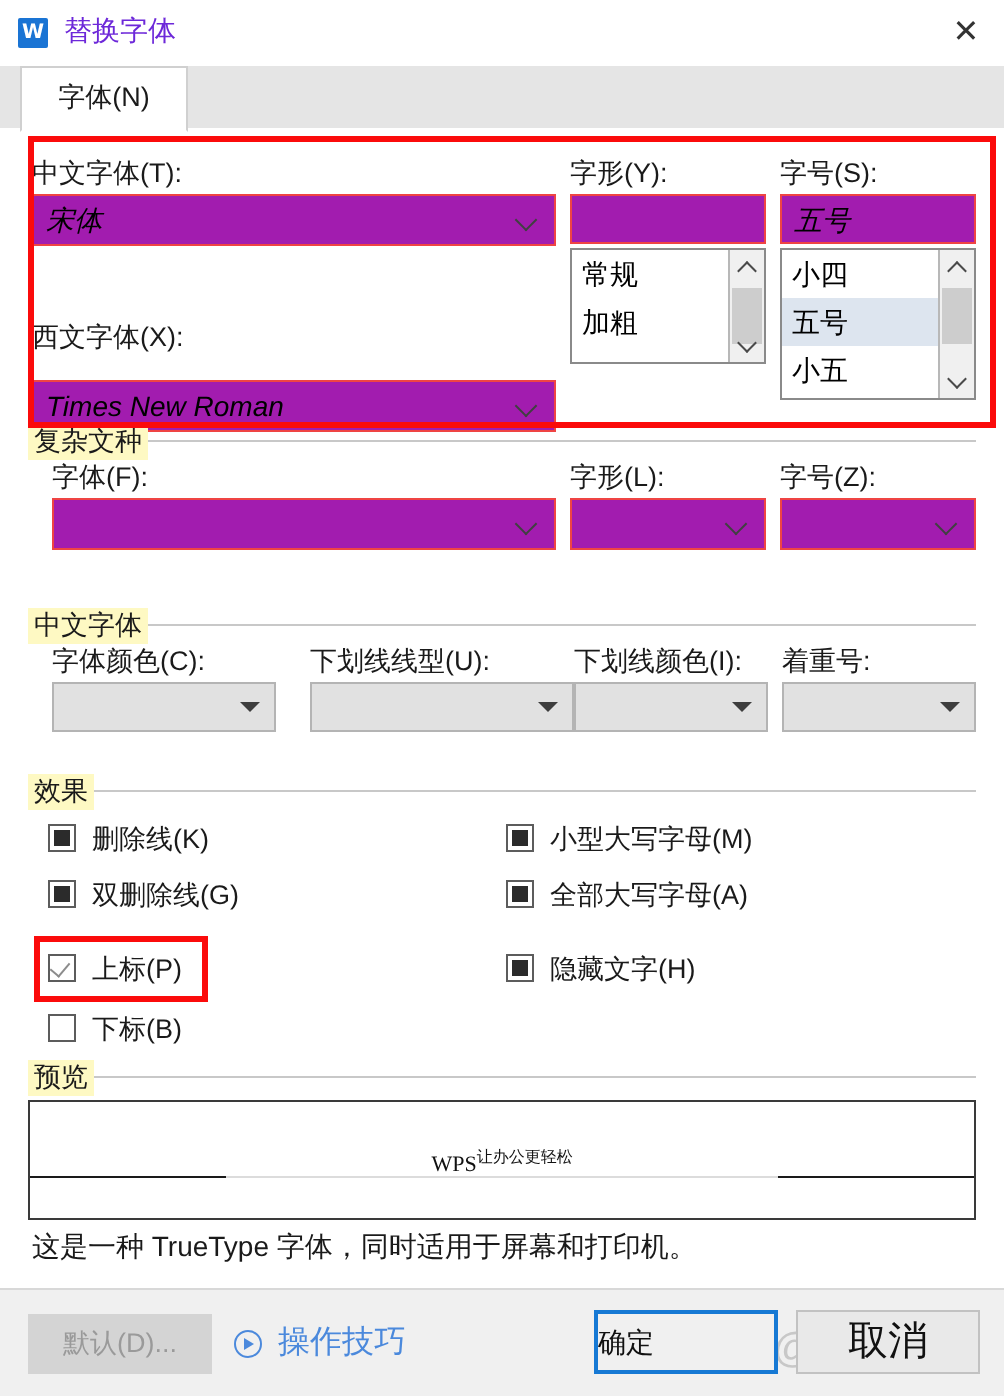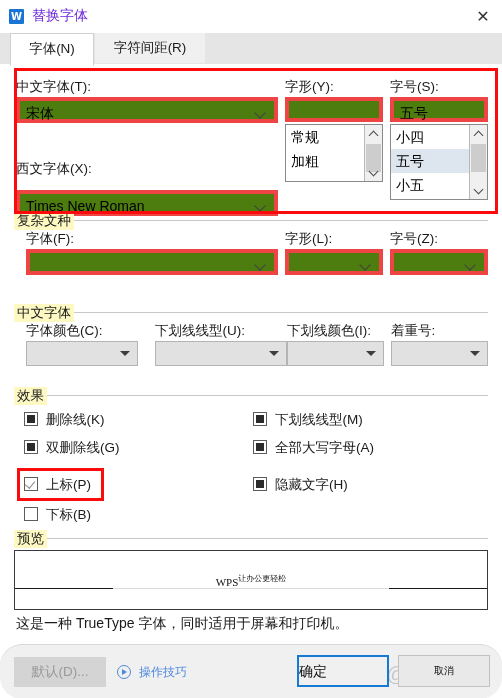--- a/index.html
+++ b/index.html
@@ -70,24 +70,25 @@
   }
 
   .lbl {
     position: absolute;
     font-size: 13.5px; color: #1a1a1a; white-space: nowrap;
   }
 
   
   .combo {
     position: absolute;
-    border: 4px solid #ef4444;
-    background: #4d7c0f;
+    border: 1px solid #ef4444;
+    background: #a21caf;
     box-sizing: border-box;
     height: 26px;
+    font-style: italic;
   }
   .combo .val {
     position: absolute; left: 6px; top: 0; right: 24px; height: 24px;
     line-height: 25px; font-size: 14px; color: #000;
     overflow: hidden; white-space: nowrap;
   }
   .combo .chev {
     position: absolute; right: 4px; top: 0; width: 18px; height: 24px;
   }
   .combo .chev:before {
@@ -199,32 +200,32 @@
   }
   .pv-line { position: absolute; height: 1px; background: #1a1a1a; }
   #truetype-note {
     position: absolute;
     font-size: 14px; color: #1a1a1a; white-space: nowrap;
   }
 
   
   #bottombar {
     position: absolute; left: 0; top: 644px; width: 502px; height: 54px;
-    background: #f0f0f0; border-top: 1px solid #d8d8d8; border-radius: 22px;
+    background: #f0f0f0; border-top: 1px solid #d8d8d8;
   }
   #btn-default {
     position: absolute; left: 14px; top: 12px; width: 92px; height: 30px;
     background: #d4d4d4; border: 1px solid #d4d4d4;
     box-sizing: border-box;
     text-align: center; line-height: 28px;
     font-size: 13.5px; color: #9a9a9a;
   }
   #tips-link {
     position: absolute; left: 117px; top: 12px; height: 30px;
-    line-height: 30px; font-size: 12px; color: #4b89dc;
+    line-height: 30px; font-size: 16px; color: #4b89dc;
     padding-left: 22px;
   }
   #tips-icon {
     position: absolute; left: 0; top: 8px; width: 14px; height: 14px;
     border: 1.4px solid #4b89dc; border-radius: 50%;
     box-sizing: border-box;
   }
   #tips-icon:before {
     content: ""; position: absolute; left: 4px; top: 2.5px;
     width: 0; height: 0;
@@ -238,21 +239,21 @@
     box-sizing: border-box;
     text-align: left; line-height: 28px;
     font-size: 14px; color: #111;
     z-index: 6;
   }
   #btn-cancel {
     position: absolute; left: 398px; top: 655px; width: 92px; height: 32px;
     background: #e9e9e9; border: 1px solid #c2c2c2;
     box-sizing: border-box;
     text-align: center; line-height: 30px;
-    font-size: 10px; color: #111;
+    font-size: 20px; color: #111;
     z-index: 5;
   }
 
   
   .redbox {
     position: absolute;
     border: 3px solid #fb0b0b;
     box-sizing: border-box;
     z-index: 20;
     pointer-events: none;
@@ -273,21 +274,20 @@
 <body>
 
 <div id="titlebar">
   <div id="wps-icon">W</div>
   <div id="title-text">替换字体</div>
   <div id="close-btn">✕</div>
 </div>
 
 <div id="tabstrip">
   <div class="tab active" id="tab-font">字体(N)</div>
-  <div class="tab inactive" id="tab-spacing">字符间距(R)</div>
 </div>
 
 <div id="page">
 
   <div class="lbl" style="left:16px; top:14px;">中文字体(T):</div>
   <div class="combo" style="left:16px; top:33px; width:262px;">
     <div class="val">宋体</div>
     <div class="chev"></div>
   </div>
 
@@ -385,21 +385,21 @@
     <span class="cbox checked"></span>
     <span class="cbtext">上标(P)</span>
   </div>
   <div class="cbrow" style="left:24px; top:440px;">
     <span class="cbox"></span>
     <span class="cbtext">下标(B)</span>
   </div>
 
   <div class="cbrow" style="left:253px; top:345px;">
     <span class="cbox mixed"></span>
-    <span class="cbtext">下划线线型(M)</span>
+    <span class="cbtext">小型大写字母(M)</span>
   </div>
   <div class="cbrow" style="left:253px; top:373px;">
     <span class="cbox mixed"></span>
     <span class="cbtext">全部大写字母(A)</span>
   </div>
   <div class="cbrow" style="left:253px; top:410px;">
     <span class="cbox mixed"></span>
     <span class="cbtext">隐藏文字(H)</span>
   </div>
 

